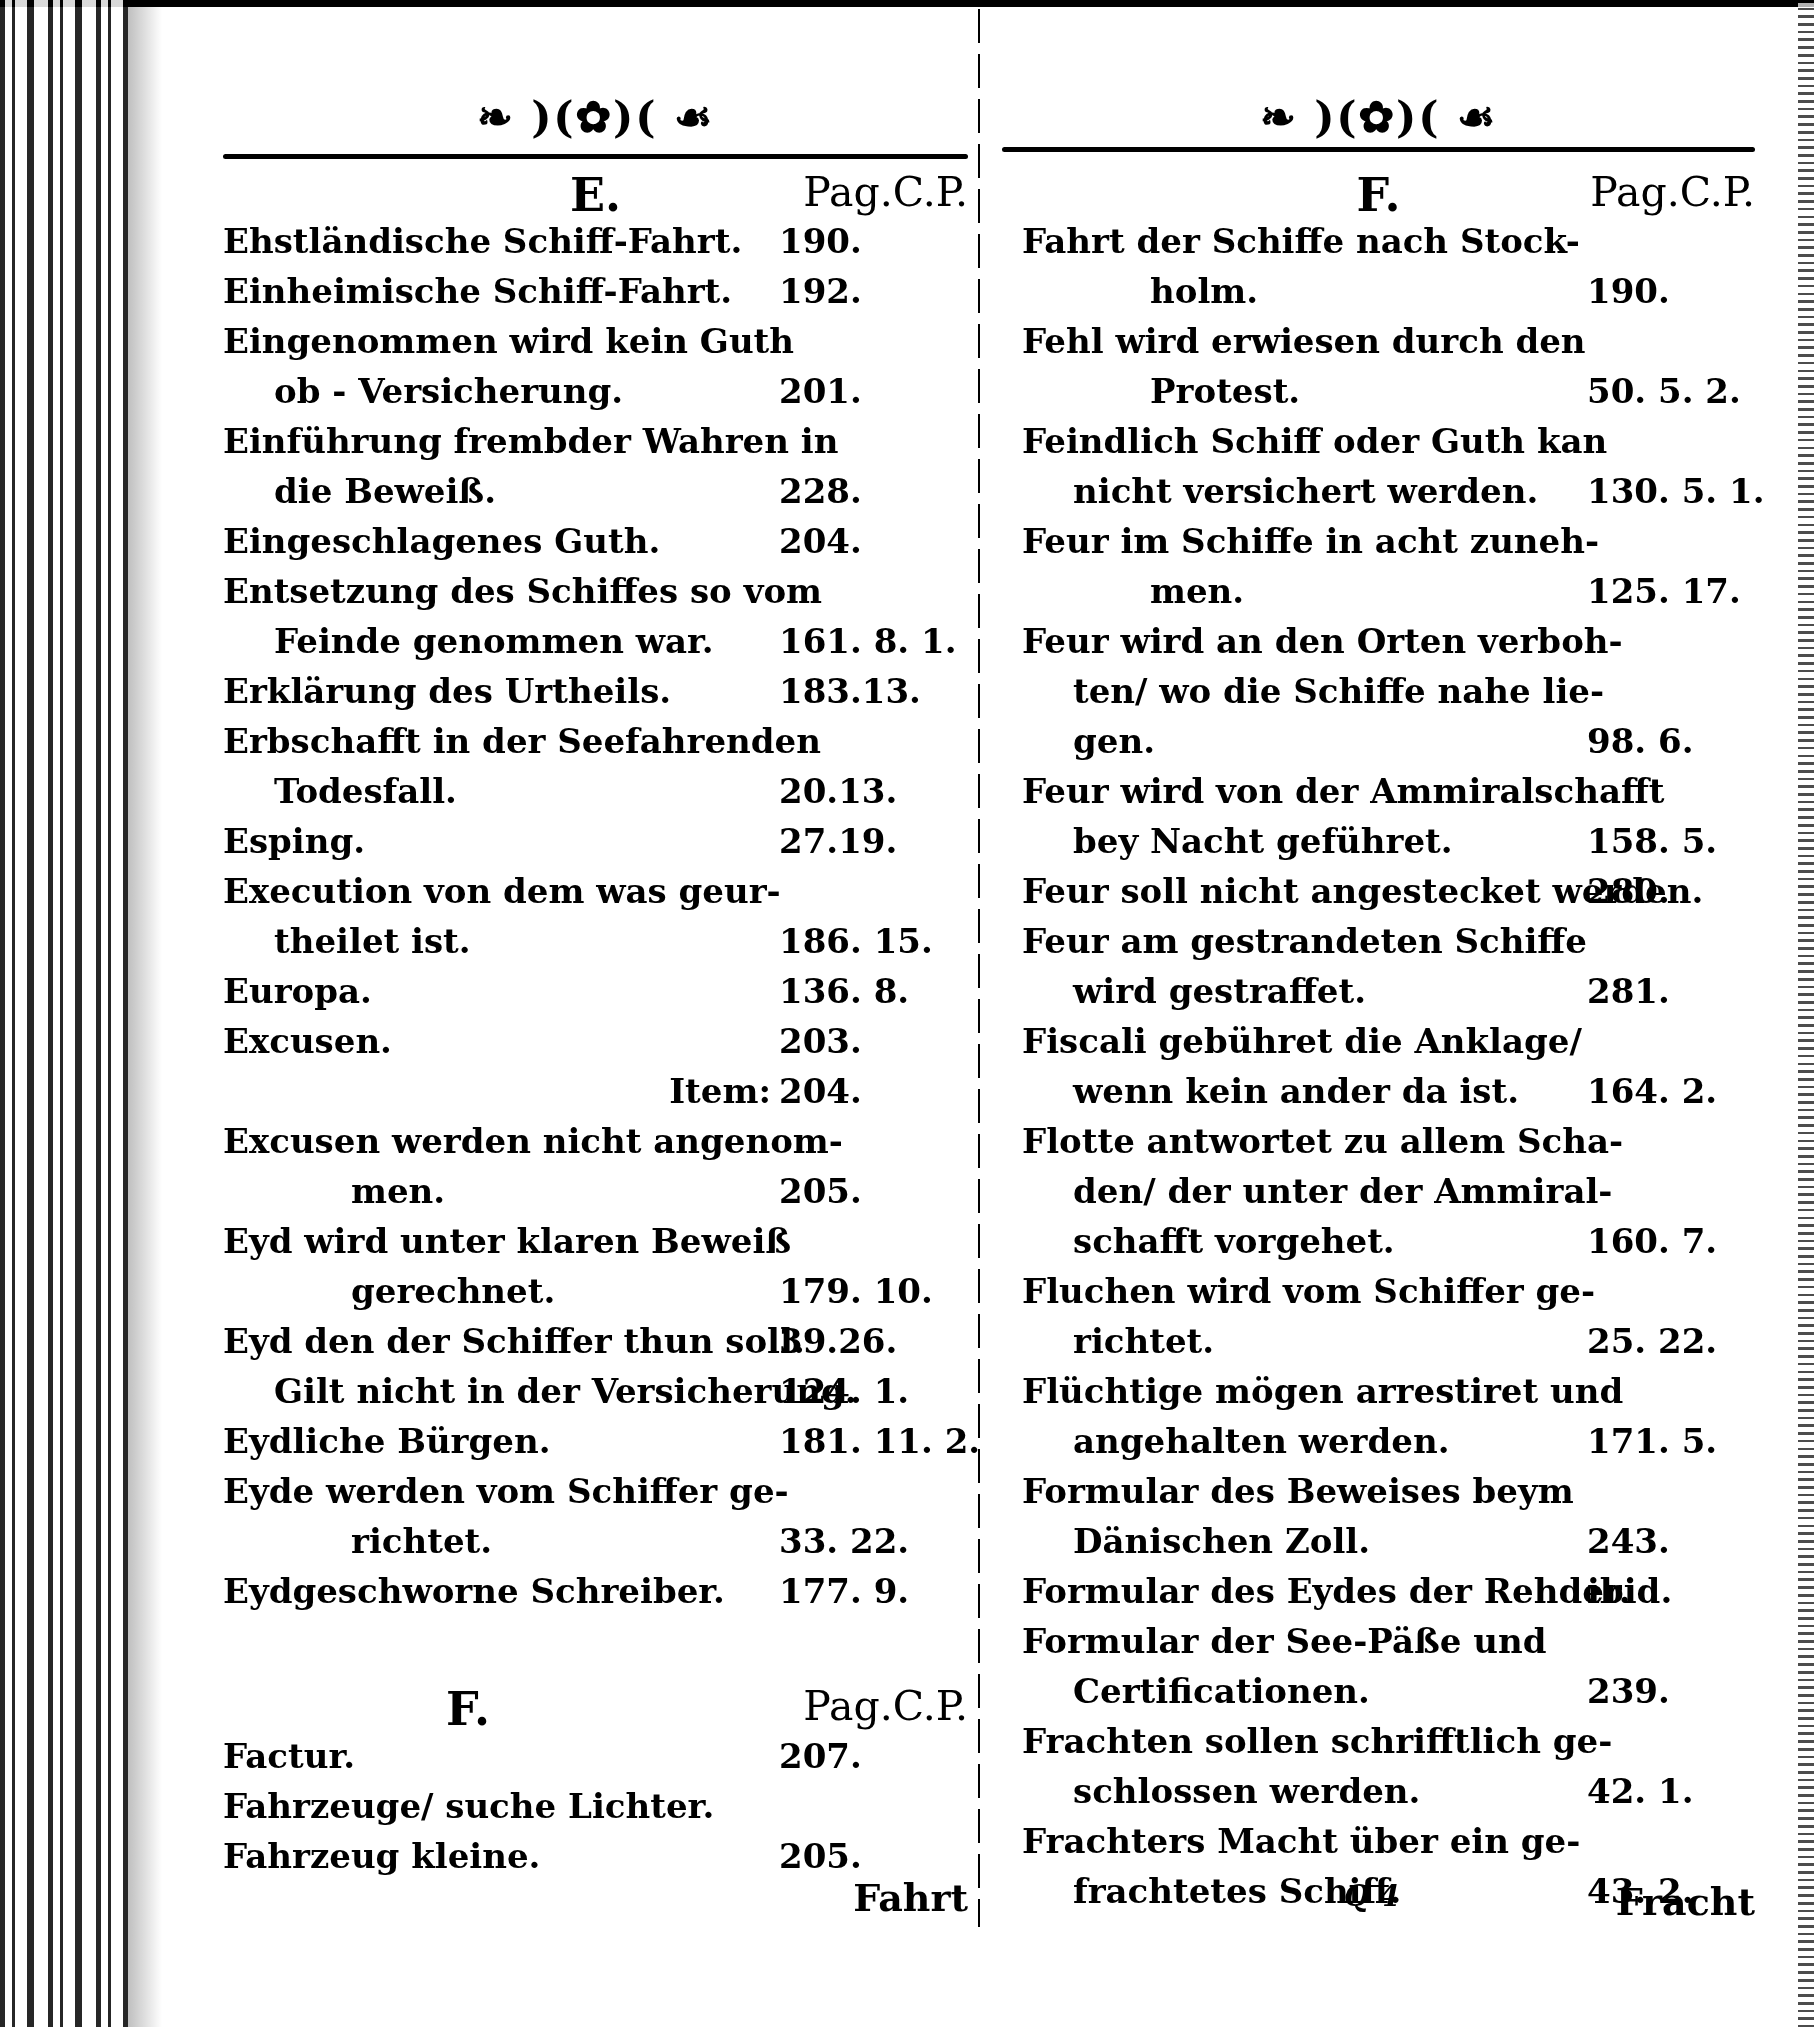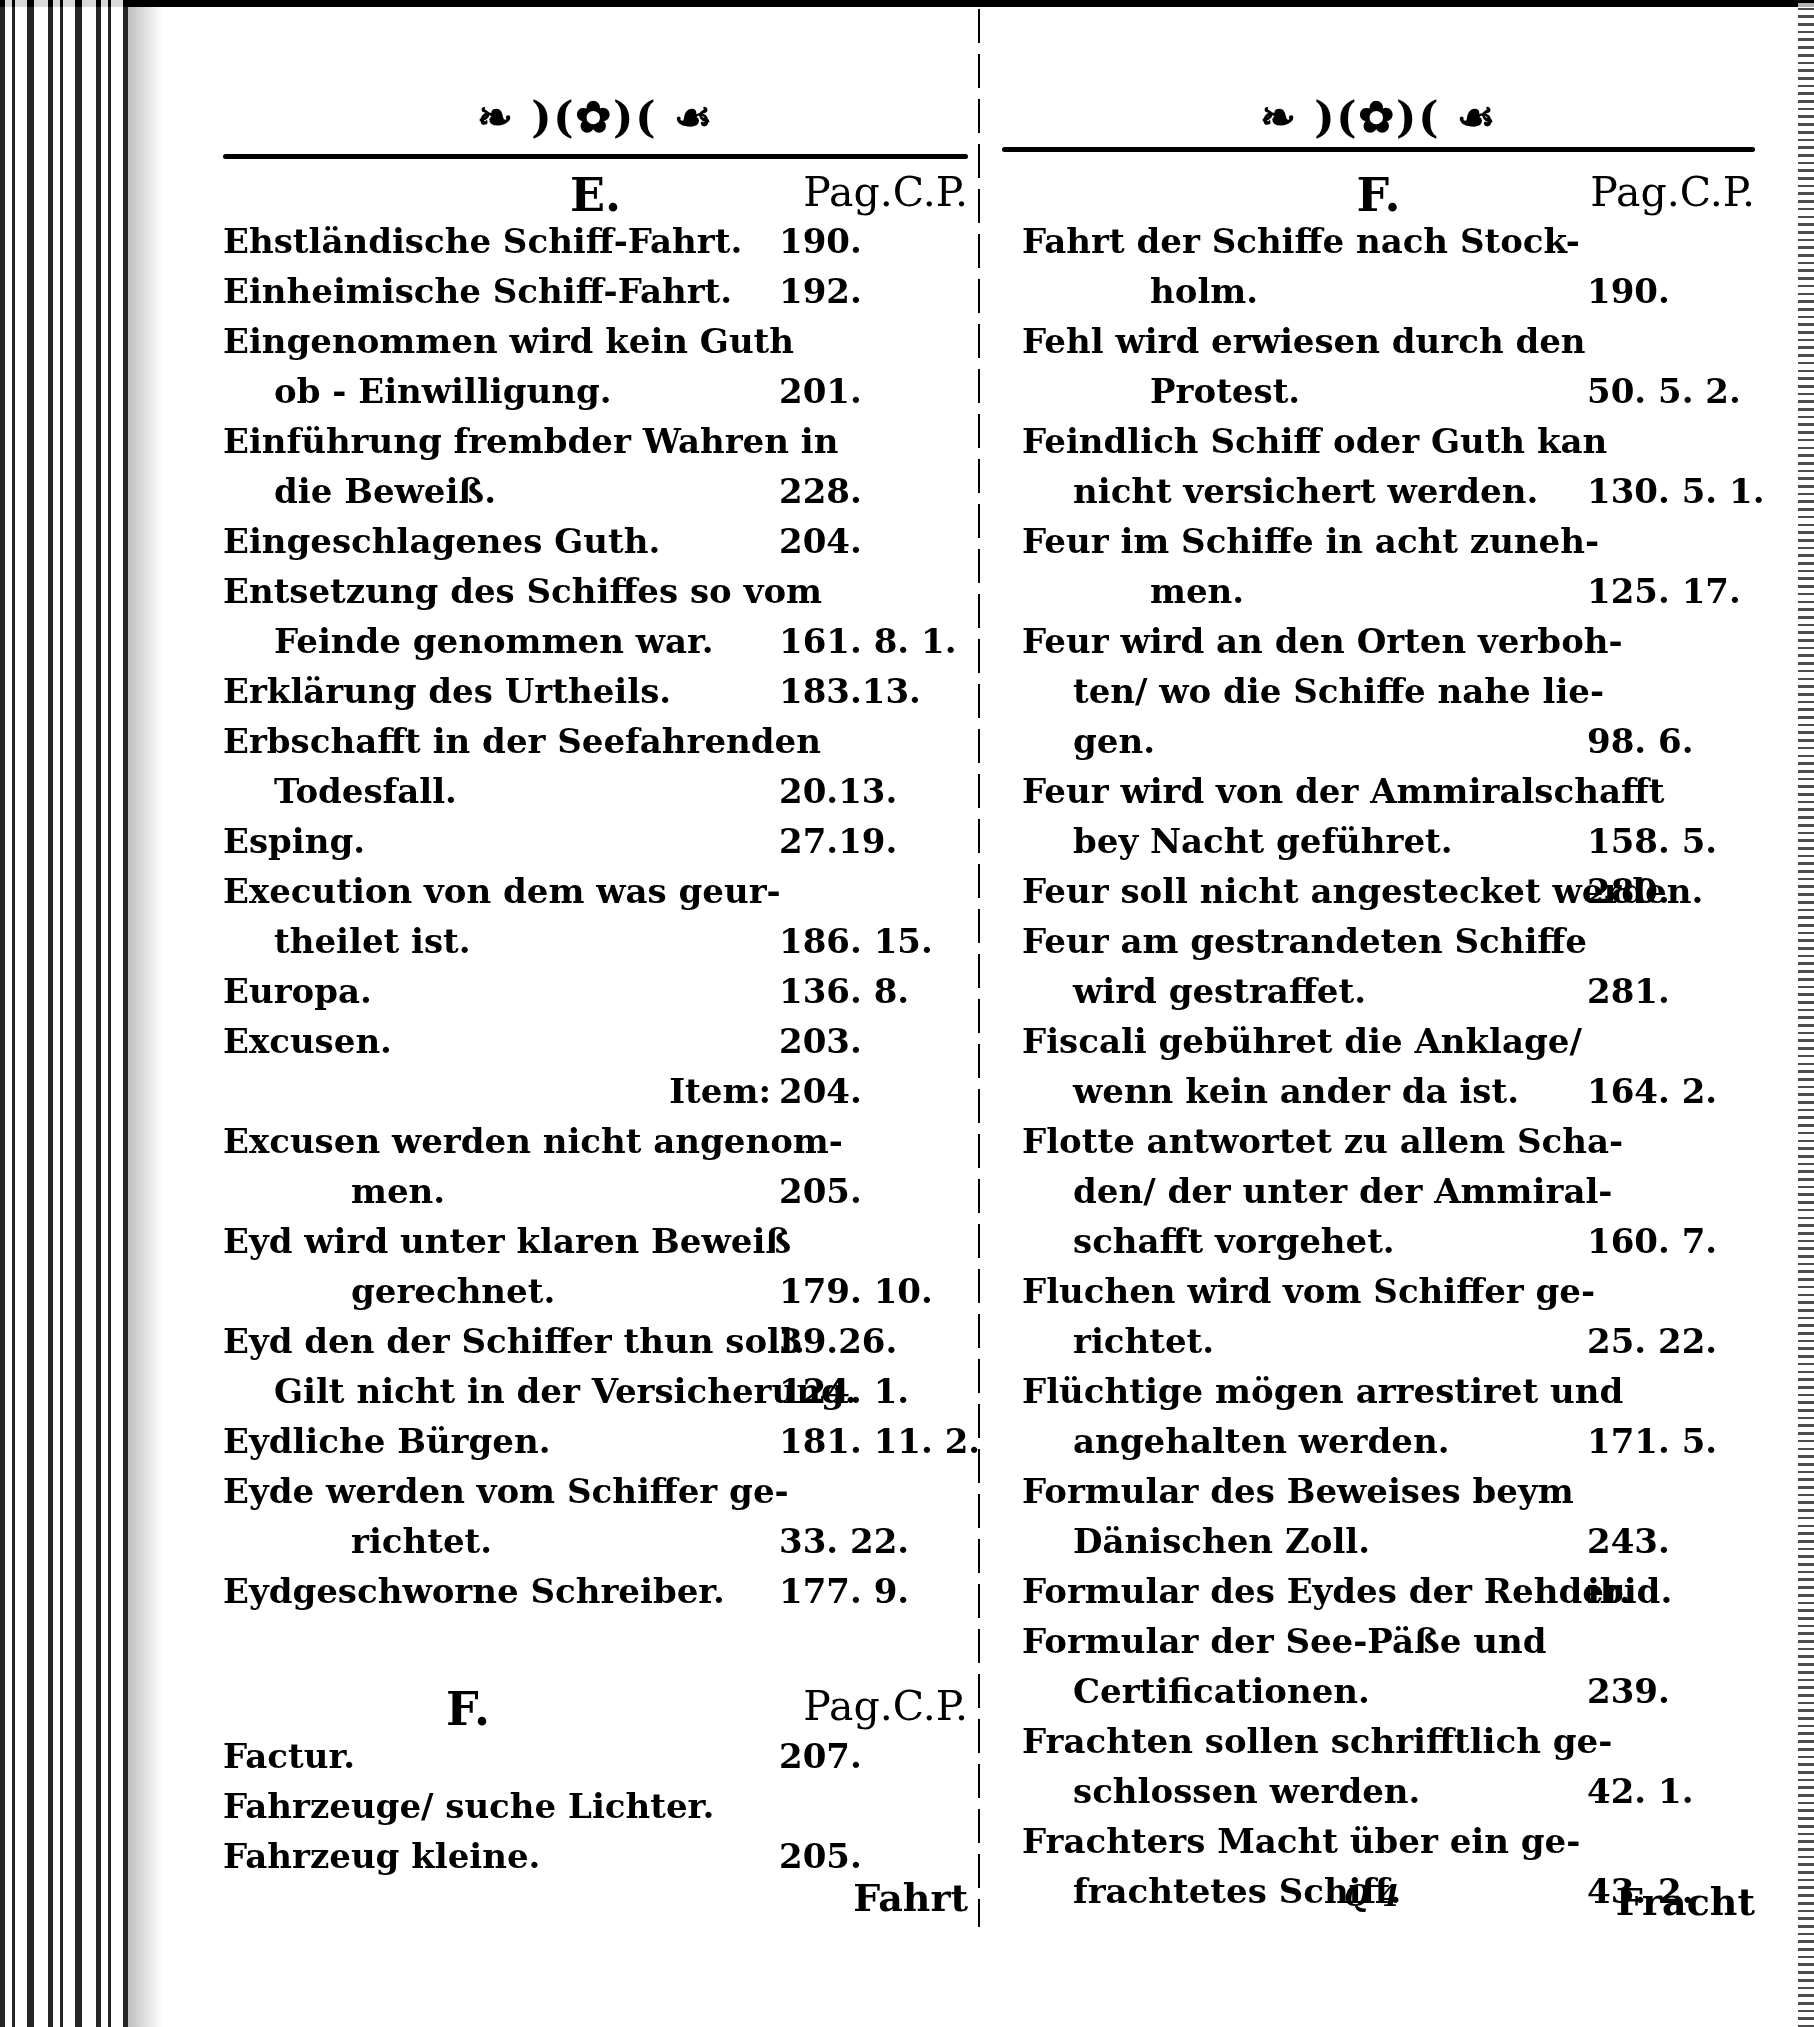--- a/index.html
+++ b/index.html
@@ -58,21 +58,21 @@
       </div>
       <div class="row">
         <span class="txt">Einheimische Schiff-Fahrt.</span>
         <span class="pg">192.</span>
       </div>
       <div class="row">
         <span class="txt">Eingenommen wird kein Guth</span>
         <span class="pg"></span>
       </div>
       <div class="row">
-        <span class="txt ind1">ob - Einwilligung.</span>
+        <span class="txt ind1">ob - Versicherung.</span>
         <span class="pg">201.</span>
       </div>
       <div class="row">
         <span class="txt">Einführung frembder Wahren in</span>
         <span class="pg"></span>
       </div>
       <div class="row">
         <span class="txt ind1">die Beweiß.</span>
         <span class="pg">228.</span>
       </div>

